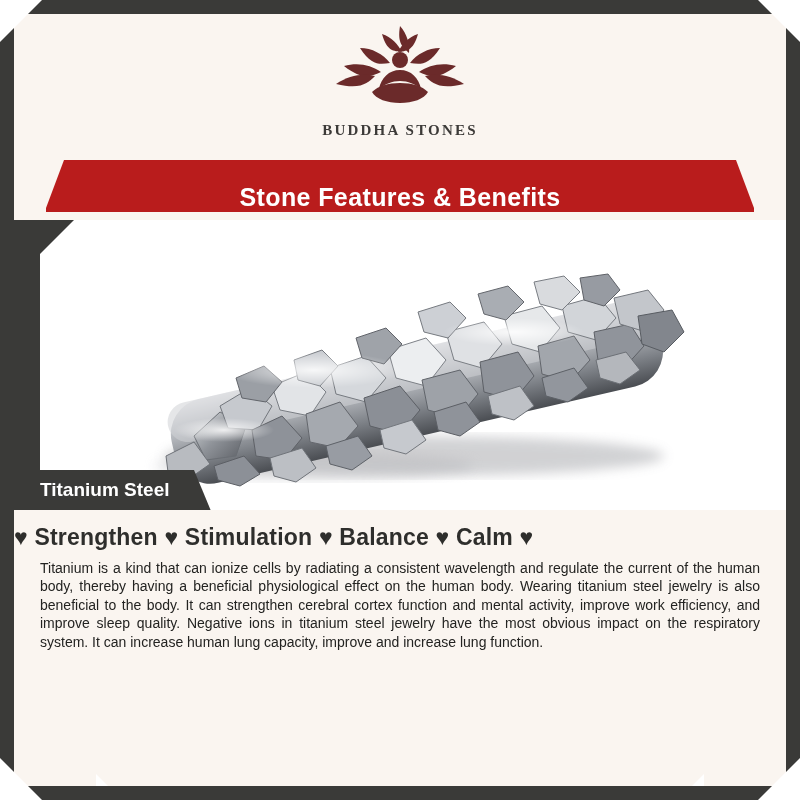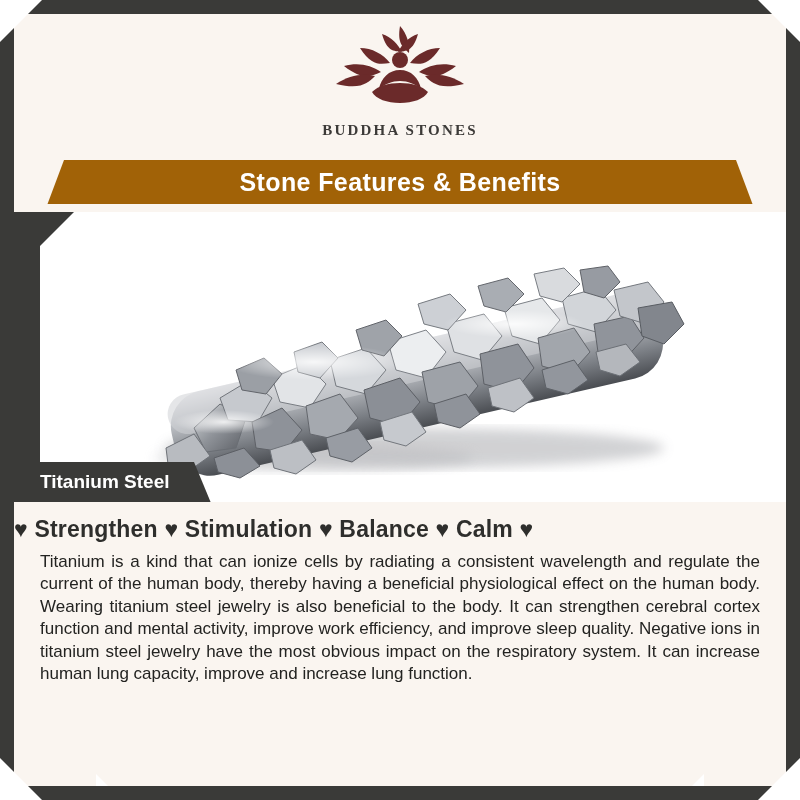--- a/index.html
+++ b/index.html
@@ -56,24 +56,24 @@
     letter-spacing: 2.2px;
     font-weight: bold;
     color: #3c3a38;
     font-family: "Liberation Serif", serif;
   }
 
   
   .title-bar {
     position: relative;
     margin: 6px 32px 0 32px;
-    background: #a16207;
-    height: 44px;
+    background: #b91c1c;
+    height: 52px;
     display: flex;
-    align-items: center;
+    align-items: flex-end;
     justify-content: center;
   }
   .title-bar h1 {
     color: #ffffff;
     font-size: 25px;
     font-weight: bold;
     letter-spacing: .4px;
   }
   .title-bar::before, .title-bar::after {
     content: "";
@@ -141,21 +141,21 @@
     text-align: left;
     font-size: 23px;
     font-weight: bold;
     color: #2e2e2c;
     letter-spacing: .2px;
   }
 
   
   .description {
     margin: 8px 26px 0 26px;
-    font-size: 17px;
+    font-size: 14px;
     line-height: 1.32;
     color: #232321;
     text-align: justify;
     hyphens: auto;
   }
 
   
   .bottom-wedge {
     position: absolute;
     bottom: 0;

